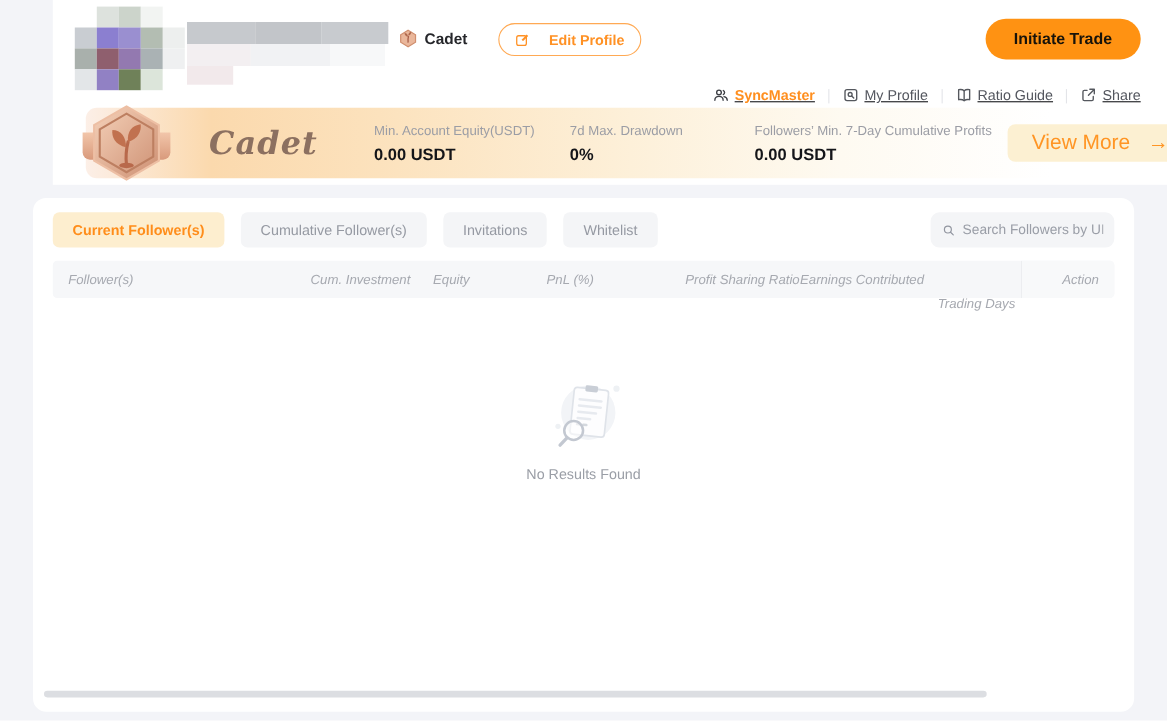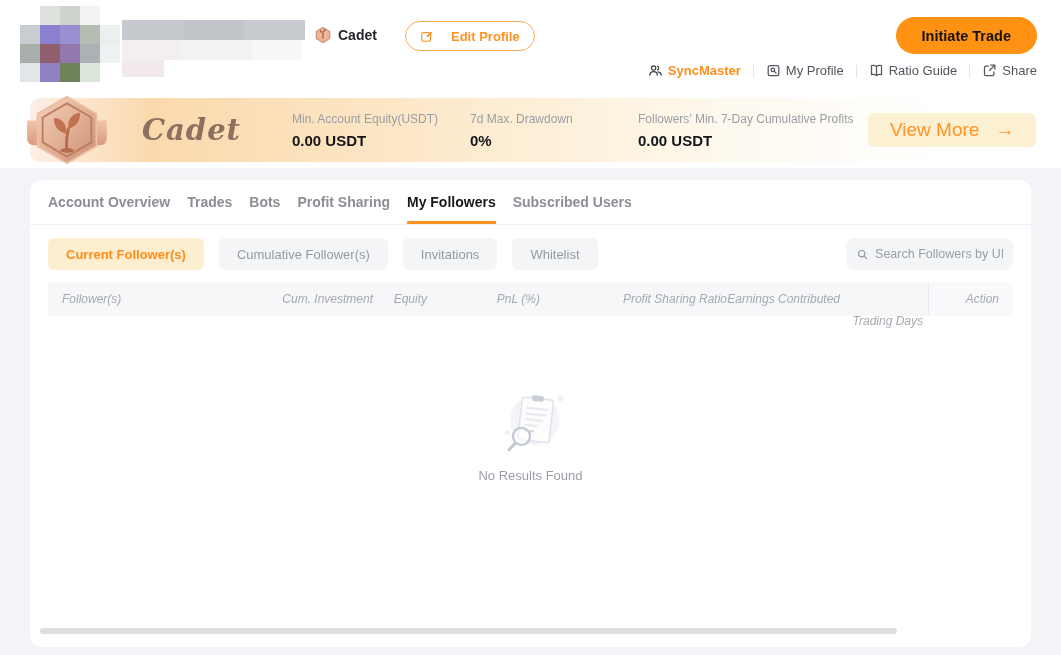--- a/index.html
+++ b/index.html
@@ -5,21 +5,21 @@
   * { box-sizing: border-box; margin: 0; padding: 0; }
   html,body { width:1061px; height:655px; overflow:hidden; }
   body {
     font-family: "Liberation Sans", sans-serif;
     background:#f3f4f8;
     color:#1b1c20;
     position:relative;
   }
 
   
-  .top-white { background:#ffffff; padding-bottom:6px; }
+  .top-white { background:#ffffff; padding-bottom:6px;margin-left:48px; }
   .header { position:relative; height:92px; }
 
   .avatar-mosaic{
     position:absolute; left:20px; top:6px;
     display:grid; grid-template-columns:repeat(5,20px); grid-auto-rows:19px;
   }
   .name-mosaic{ position:absolute; left:122px; top:20px; }
   .name-mosaic .m-row{ display:flex; }
   .name-mosaic .m-row div{ height:100%; }
 
@@ -33,21 +33,21 @@
     color:#ff9124; font-size:13px; font-weight:700; cursor:pointer;
   }
 
   .initiate-trade-btn{
     position:absolute; right:24px; top:17px; height:37px; padding:0 26px;
     display:flex; align-items:center; justify-content:center;
     background:#ff9212; border:none; border-radius:19px;
     font-size:14.5px; font-weight:700; color:#17130a; cursor:pointer;
   }
 
-  .nav-links{ position:absolute; right:24px; top:63px; display:flex; align-items:flex-end; }
+  .nav-links{ position:absolute; right:24px; top:79px; display:flex; align-items:flex-end;text-decoration:underline; }
   .nav-link{ display:flex; align-items:center; gap:5px; font-size:13px; color:#53565e; cursor:pointer; }
   .nav-link.orange{ color:#ff8f1f; font-weight:700; }
   .nav-sep{ width:1px; height:13px; background:#e3e4e8; margin:0 12px; }
 
   
   .banner{
     position:relative; margin:6px 30px 0; height:64px; border-radius:10px;
     background:linear-gradient(90deg,#fcefe7 0%, #fbd9ad 12%, #fce2bd 28%, #fdf0d9 52%, #fefaf1 72%, #ffffff 92%);
     display:flex; align-items:center;
   }
@@ -263,28 +263,20 @@
 
     <button class="view-more-btn">
       <span>View More</span>
       <span>→</span>
     </button>
   </div>
 </div>
 
 <div class="main-card">
 
-  <div class="tabs-row">
-    <div class="tab">Account Overview</div>
-    <div class="tab">Trades</div>
-    <div class="tab">Bots</div>
-    <div class="tab">Profit Sharing</div>
-    <div class="tab active">My Followers</div>
-    <div class="tab">Subscribed Users</div>
-  </div>
 
   <div class="filters-row">
     <button class="filter-pill active">Current Follower(s)</button>
     <button class="filter-pill">Cumulative Follower(s)</button>
     <button class="filter-pill">Invitations</button>
     <button class="filter-pill">Whitelist</button>
     <div class="search-box">
       <svg viewBox="0 0 24 24" width="15" height="15" fill="none" stroke="#9296a0" stroke-width="2" stroke-linecap="round">
         <circle cx="10.5" cy="10.5" r="5.8"></circle>
         <path d="M15 15 l4.5 4.5"></path>

